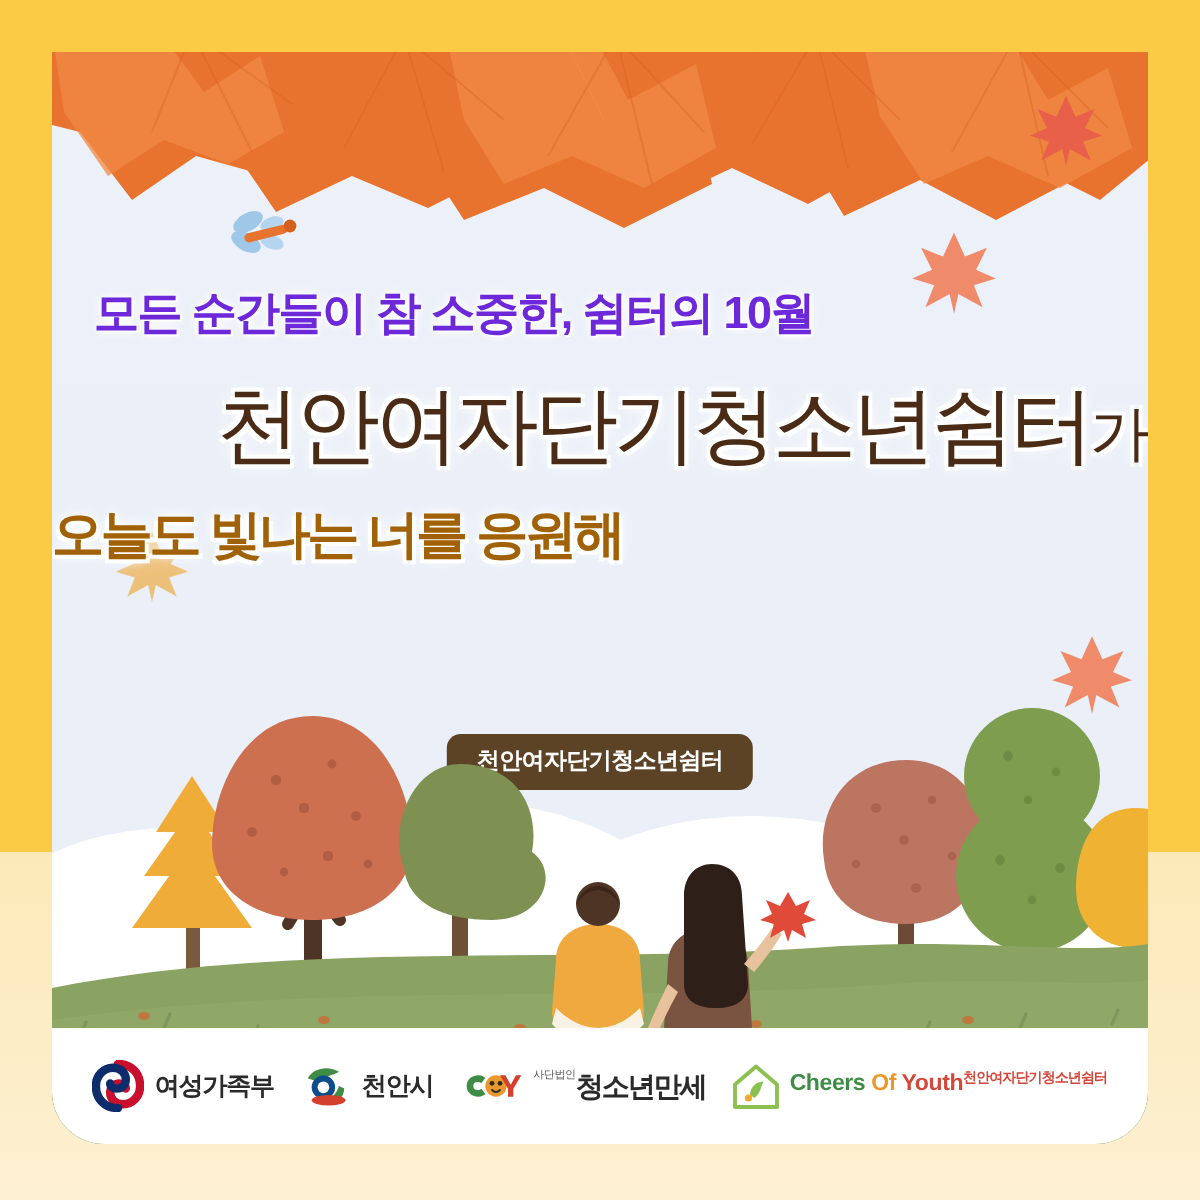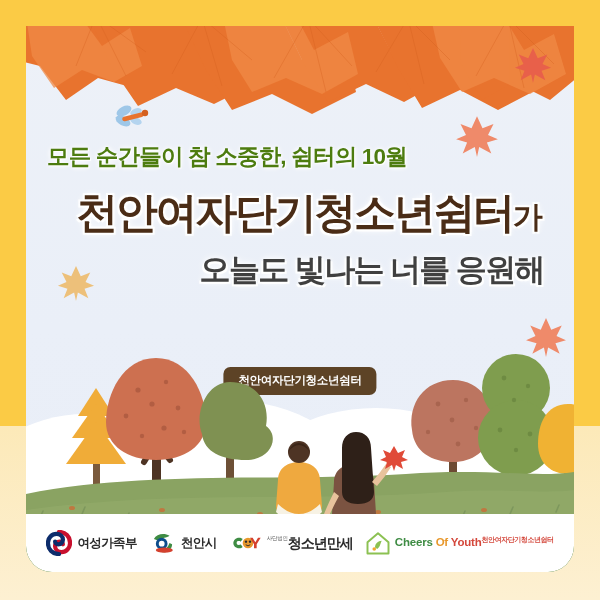--- a/index.html
+++ b/index.html
@@ -44,40 +44,40 @@
   
   .dragonfly{ position:absolute; left:86px; top:78px; }
 
   
   .text-wrap{ position:absolute; left:0; top:0; width:100%; }
 
   .subtitle{
     position:absolute; left:0; top:115px; width:100%;
     text-align:left; padding-left:21px;
     font-size:22.5px; font-weight:700; letter-spacing:-0.8px;
-    color:#4d7c0f; white-space:nowrap;
+    color:#6d28d9; white-space:nowrap;
     text-shadow:0 0 6px #fff,0 0 4px #fff,1px 1px 0 #fff;
   }
 
   .headline1{
     position:absolute; left:0; top:166px; width:100%;
-    text-align:center; padding-left:18px;
-    font-size:42px; font-weight:700; letter-spacing:-2.3px;
+    text-align:right; padding-left:18px;
+    font-size:42px; font-weight:400; letter-spacing:-2.3px;
     color:#4a2c16; white-space:nowrap; line-height:1;
     text-shadow:0 0 9px #ffffff, 0 0 6px #ffffff, 2px 2px 0 rgba(255,255,255,.95),
                 -2px 2px 0 rgba(255,255,255,.95), 2px -2px 0 rgba(255,255,255,.9),
                 -2px -2px 0 rgba(255,255,255,.9);
   }
   .headline1 .tail{ font-size:30px; letter-spacing:-1px; }
 
   .headline2{
     position:absolute; left:0; top:228px; width:100%;
-    text-align:right; padding-right:30px;
-    font-size:31px; font-weight:900; letter-spacing:-1.6px;
-    color:#404040; white-space:nowrap; line-height:1;
+    text-align:left; padding-right:30px;
+    font-size:26px; font-weight:900; letter-spacing:-1.6px;
+    color:#a16207; white-space:nowrap; line-height:1;
     text-shadow:0 0 8px #ffffff, 0 0 5px #ffffff, 2px 2px 0 rgba(255,255,255,.95),
                 -2px 2px 0 rgba(255,255,255,.95);
   }
 
   
   .badge{
     position:absolute; left:50%; top:341px; transform:translateX(-50%);
     background:#5d4326; color:#ffffff;
     font-size:11.5px; font-weight:700; letter-spacing:-0.3px;
     padding:6px 15px 7px; border-radius:7px; white-space:nowrap;

